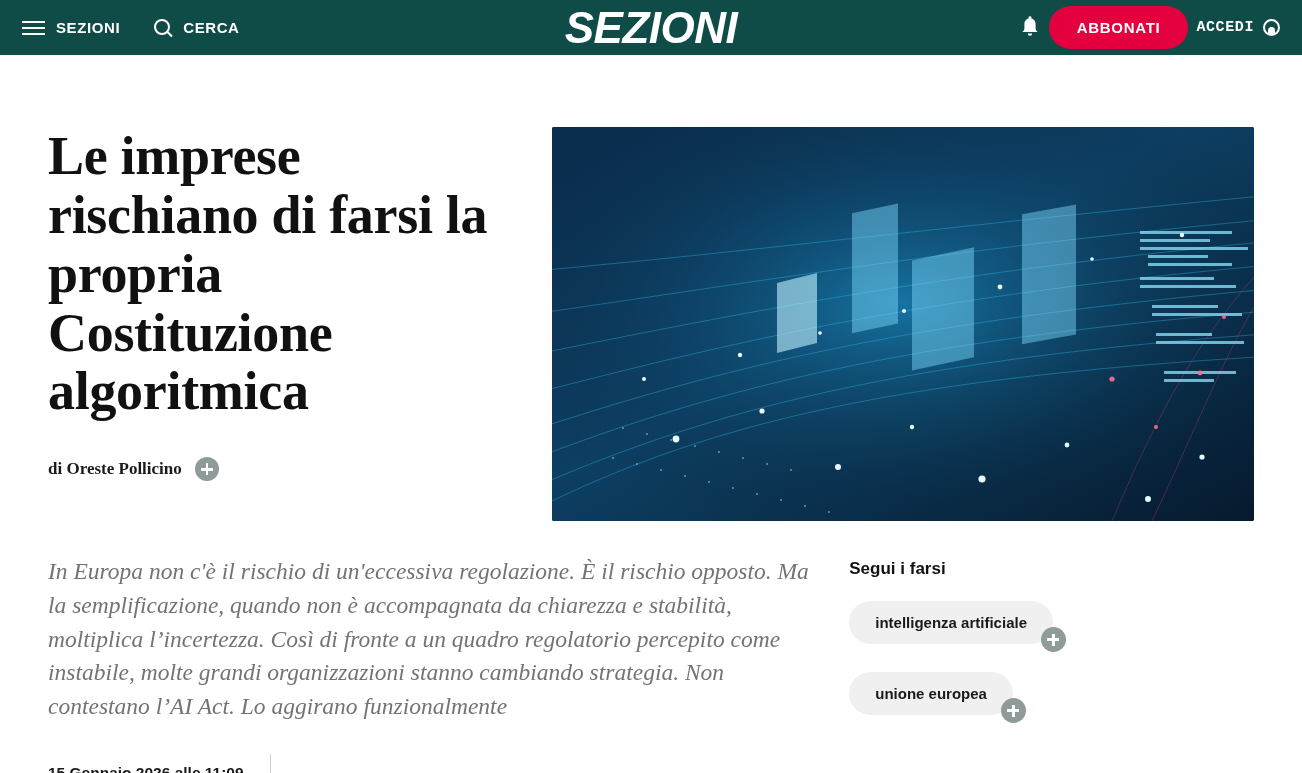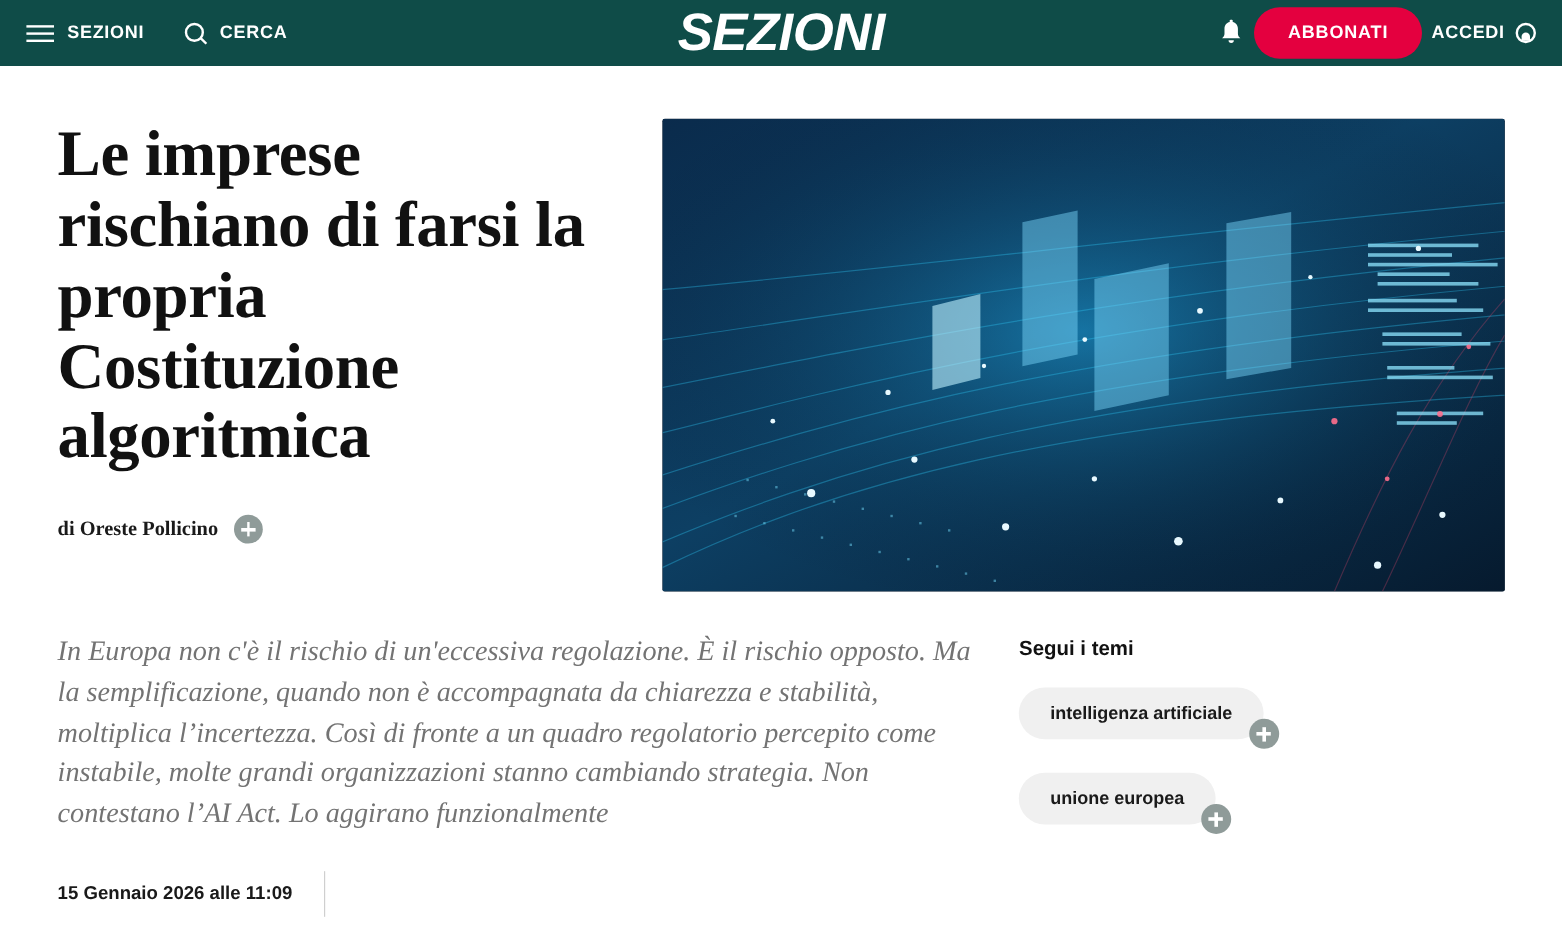--- a/index.html
+++ b/index.html
@@ -121,21 +121,21 @@
     display: flex;
     align-items: center;
     gap: 9px;
     color: #ffffff;
     font-size: 15px;
     font-weight: bold;
     letter-spacing: 0.6px;
     cursor: pointer;
     background: none;
     border: none;
-    font-family: Liberation Sans, sans-serif;
+    font-family: Liberation Mono, monospace;
   }
   .user-circle {
     width: 17px; height: 17px;
     border: 2px solid #fff;
     border-radius: 50%;
     position: relative;
   }
   .user-circle::after {
     content: "";
     position: absolute;
@@ -146,21 +146,21 @@
   }
 
   
   .page {
     padding: 0 48px;
     position: relative;
   }
 
   .hero {
     display: flex;
-    padding-top: 44px;
+    padding-top: 72px;
     gap: 36px;
   }
   .hero-left { width: 490px; }
   .headline {
     font-family: "Liberation Serif", serif;
     font-size: 54px;
     line-height: 1.09;
     font-weight: bold;
     color: #111111;
     letter-spacing: -0.3px;
@@ -463,21 +463,21 @@
     <div class="lower-left">
       <p class="dek">In Europa non c'è il rischio di un'eccessiva regolazione. È il rischio opposto. Ma la semplificazione, quando non è accompagnata da chiarezza e stabilità, moltiplica l’incertezza. Così di fronte a un quadro regolatorio percepito come instabile, molte grandi organizzazioni stanno cambiando strategia. Non contestano l’AI Act. Lo aggirano funzionalmente</p>
       <div class="meta-row">
         <span class="date">15 Gennaio 2026 alle 11:09</span>
 
       </div>
 
     </div>
 
     <aside class="lower-right">
-      <h2 class="follow-title">Segui i temi</h2>
+      <h2 class="follow-title">Segui i farsi</h2>
 
       <div class="topic-row">
         <span class="topic-chip">intelligenza artificiale</span>
         <span class="topic-plus"></span>
       </div>
 
       <div class="topic-row">
         <span class="topic-chip">unione europea</span>
         <span class="topic-plus"></span>
       </div>

